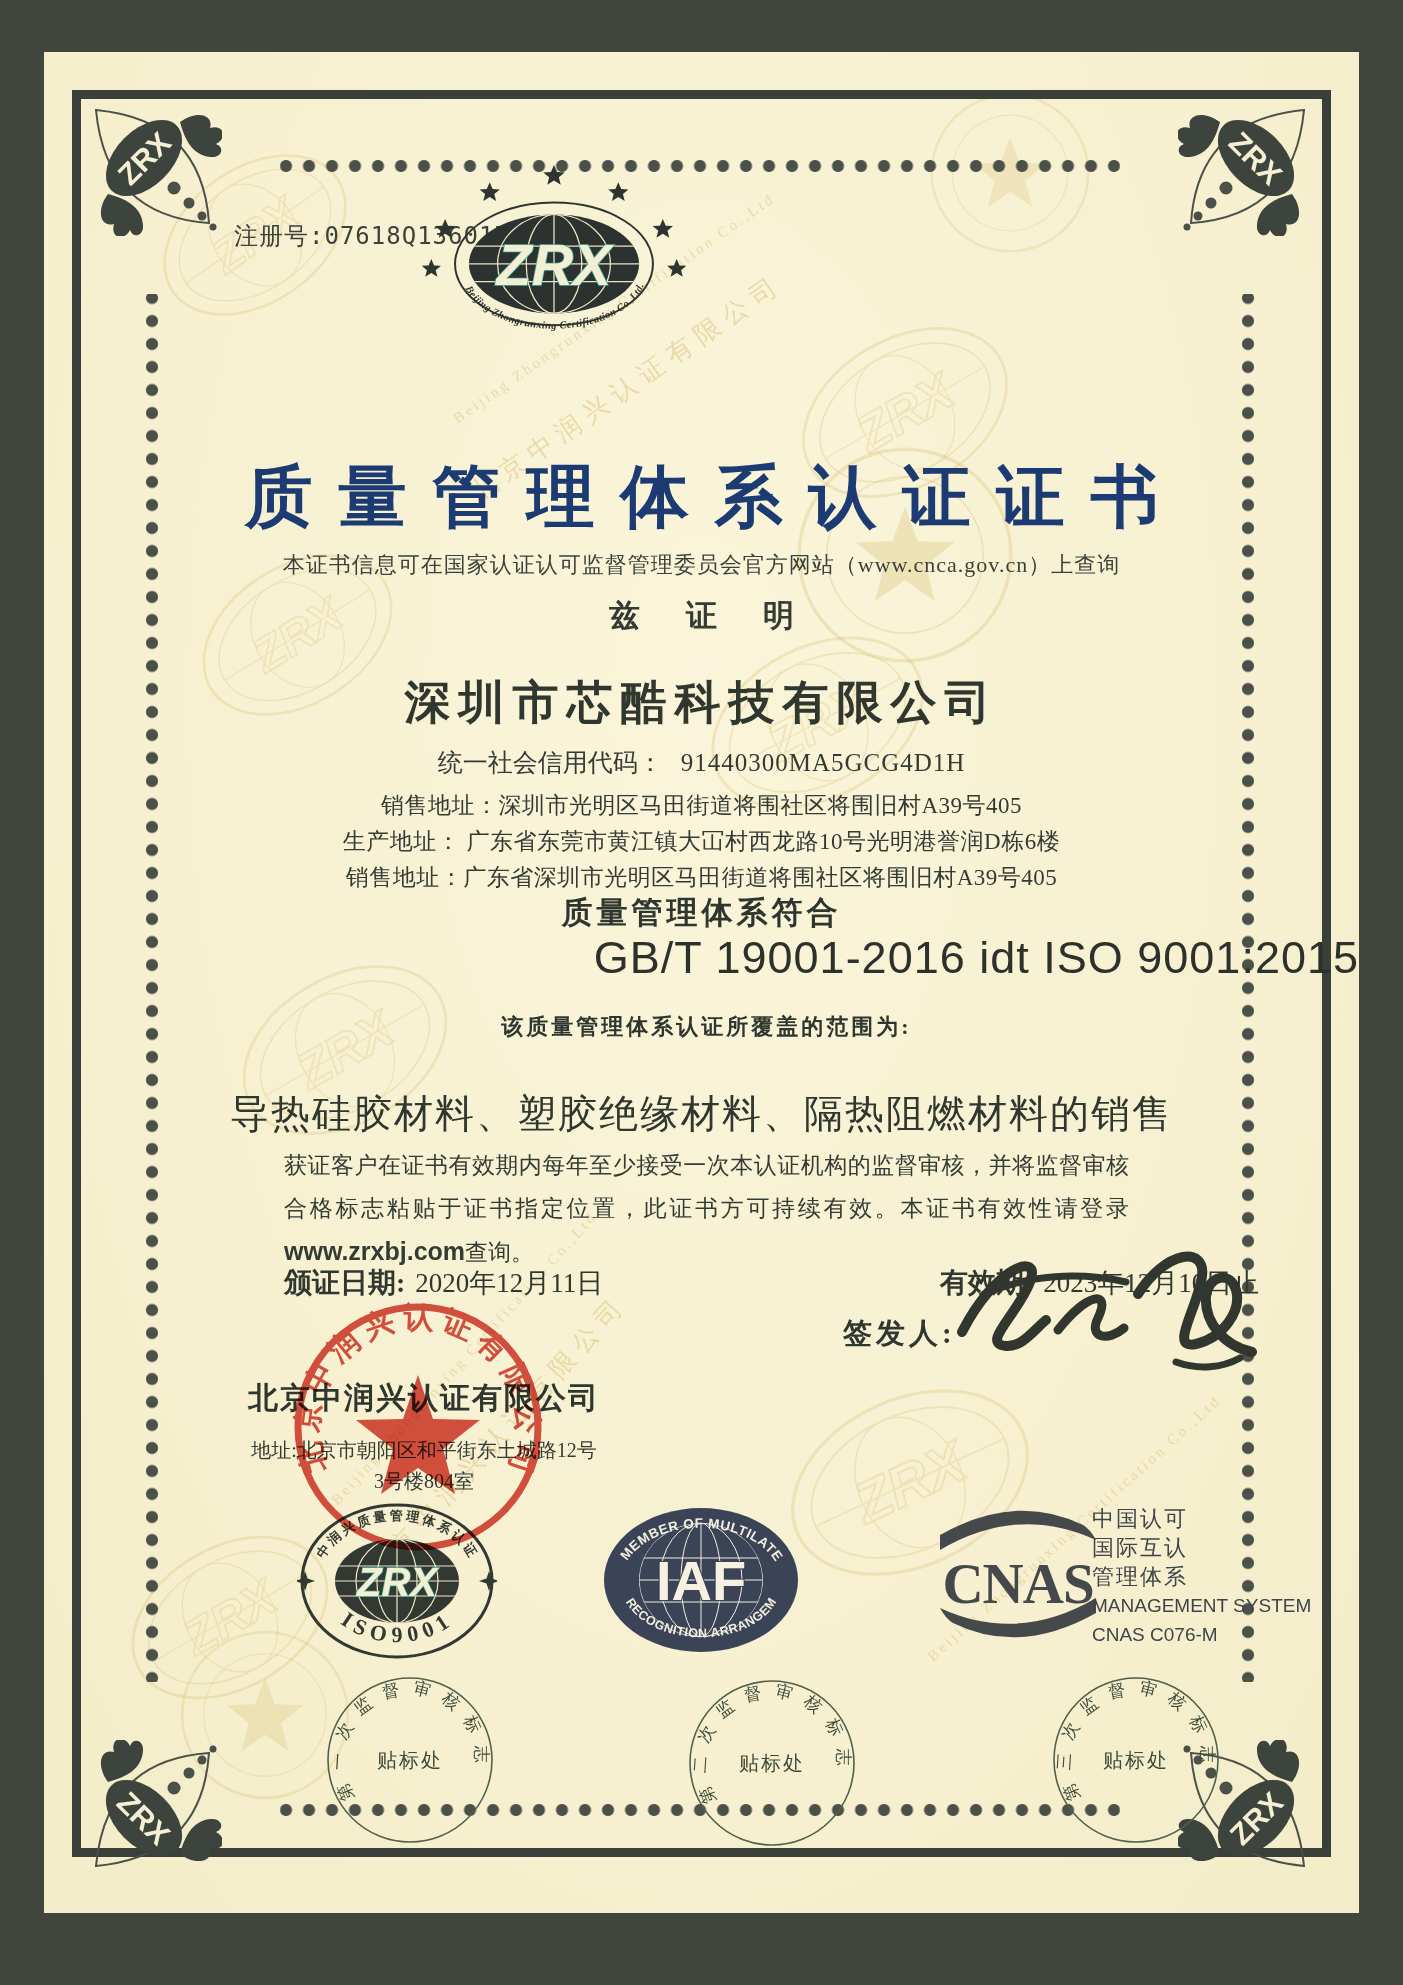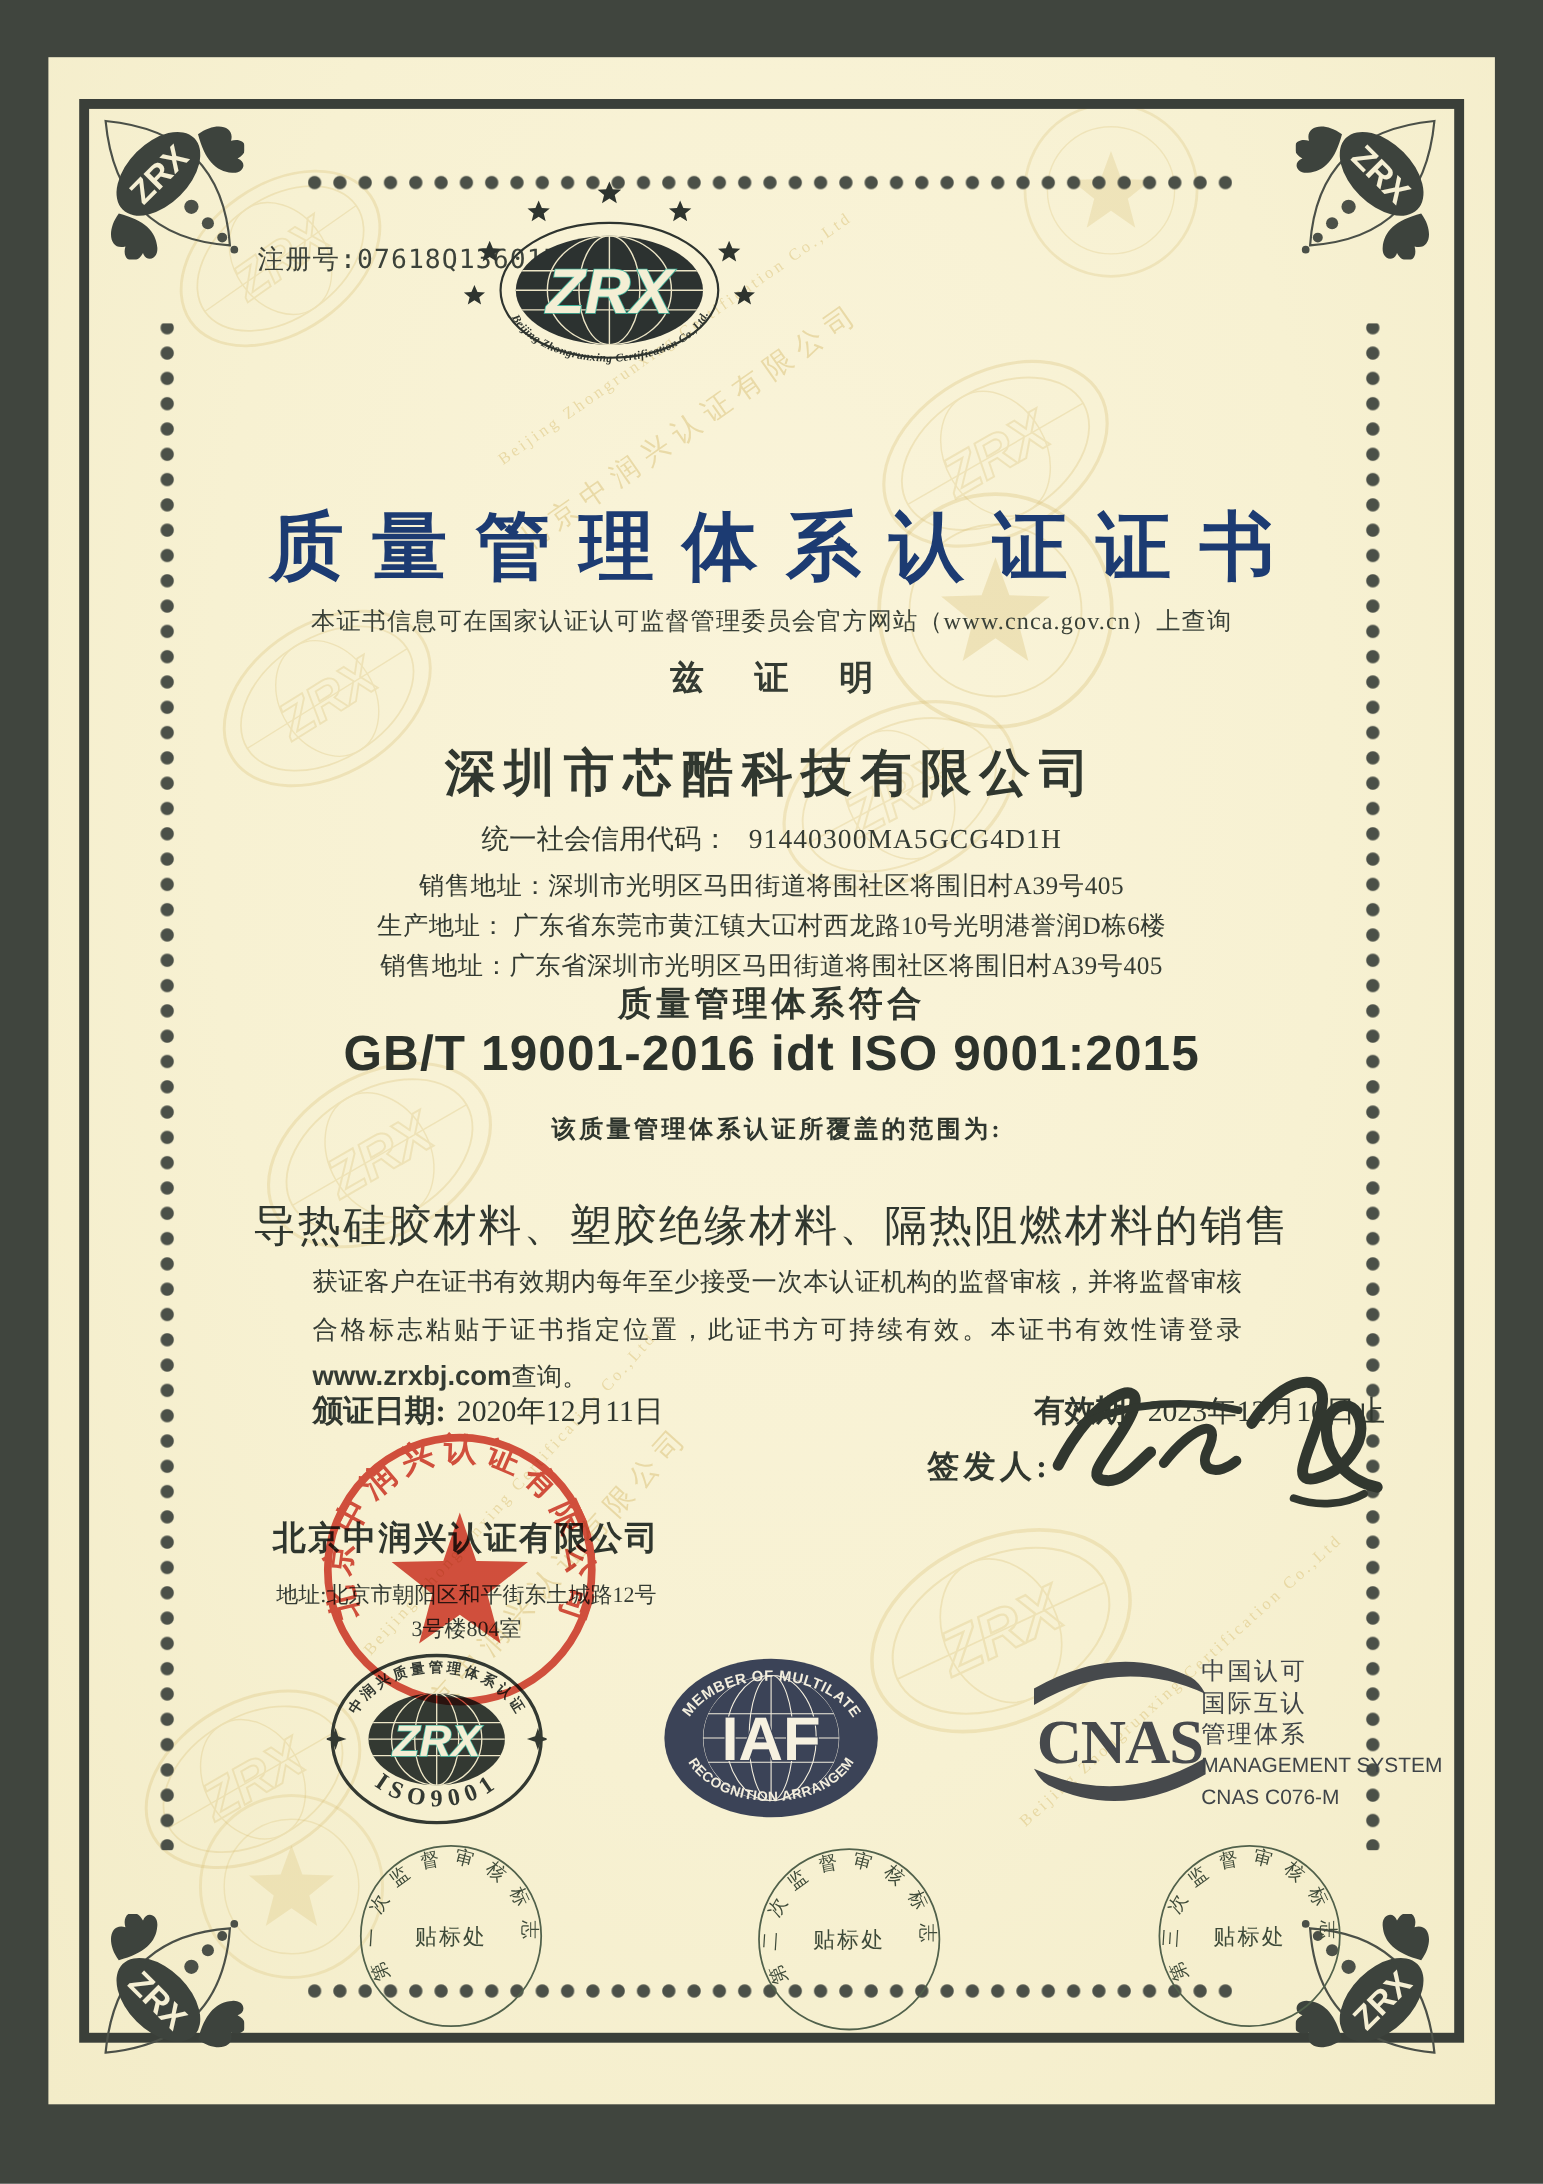--- a/index.html
+++ b/index.html
@@ -55,21 +55,21 @@
   .info-line { top:498px; font-size:22px; color:#3a4138; letter-spacing:1px; }
   .certify { top:543px; font-size:31px; font-weight:bold; color:#343b33;
              letter-spacing:46px; text-indent:46px; }
   .company { top:620px; font-size:46px; font-weight:600; color:#30372f; letter-spacing:8px; }
   .credit { top:694px; font-size:25px; color:#343b33; }
   .credit .code { font-family:"Liberation Serif", serif; letter-spacing:1px; margin-left:18px; }
   .addr { font-size:23px; color:#343b33; letter-spacing:.5px; }
   .addr1 { top:738px; } .addr2 { top:774px; } .addr3 { top:810px; }
   .conform { top:840px; font-size:31px; font-weight:bold; color:#2f362e; letter-spacing:4px; }
   .gbt { top:880px; font-family:"Liberation Sans", sans-serif; font-size:45px;
-         font-weight:bold; color:#2c322b; letter-spacing:1px; }
+         font-weight:normal; color:#2c322b; letter-spacing:1px;text-align:right; }
   .scope-intro { top:960px; font-size:22px; font-weight:bold; color:#2f362e; letter-spacing:3px;padding-left:10px; }
   .scope { top:1035px; font-size:39px; color:#30372f; letter-spacing:2px; }
   .notice { left:240px; top:1092px; width:845px; font-size:23px; color:#343b33;
             line-height:43px; text-align:justify; }
   .notice .url { font-family:"Liberation Sans", sans-serif; font-weight:bold; font-size:25px; }
   .date-issue { left:240px; top:1212px; font-size:27px; color:#30372f; }
   .date-valid { left:896px; top:1212px; font-size:27px; color:#30372f; }
   .dlabel { font-weight:bold; font-size:28px; margin-right:10px; }
 
   .issuer-block { left:130px; top:1326px; width:500px; text-align:center; z-index:2; }

